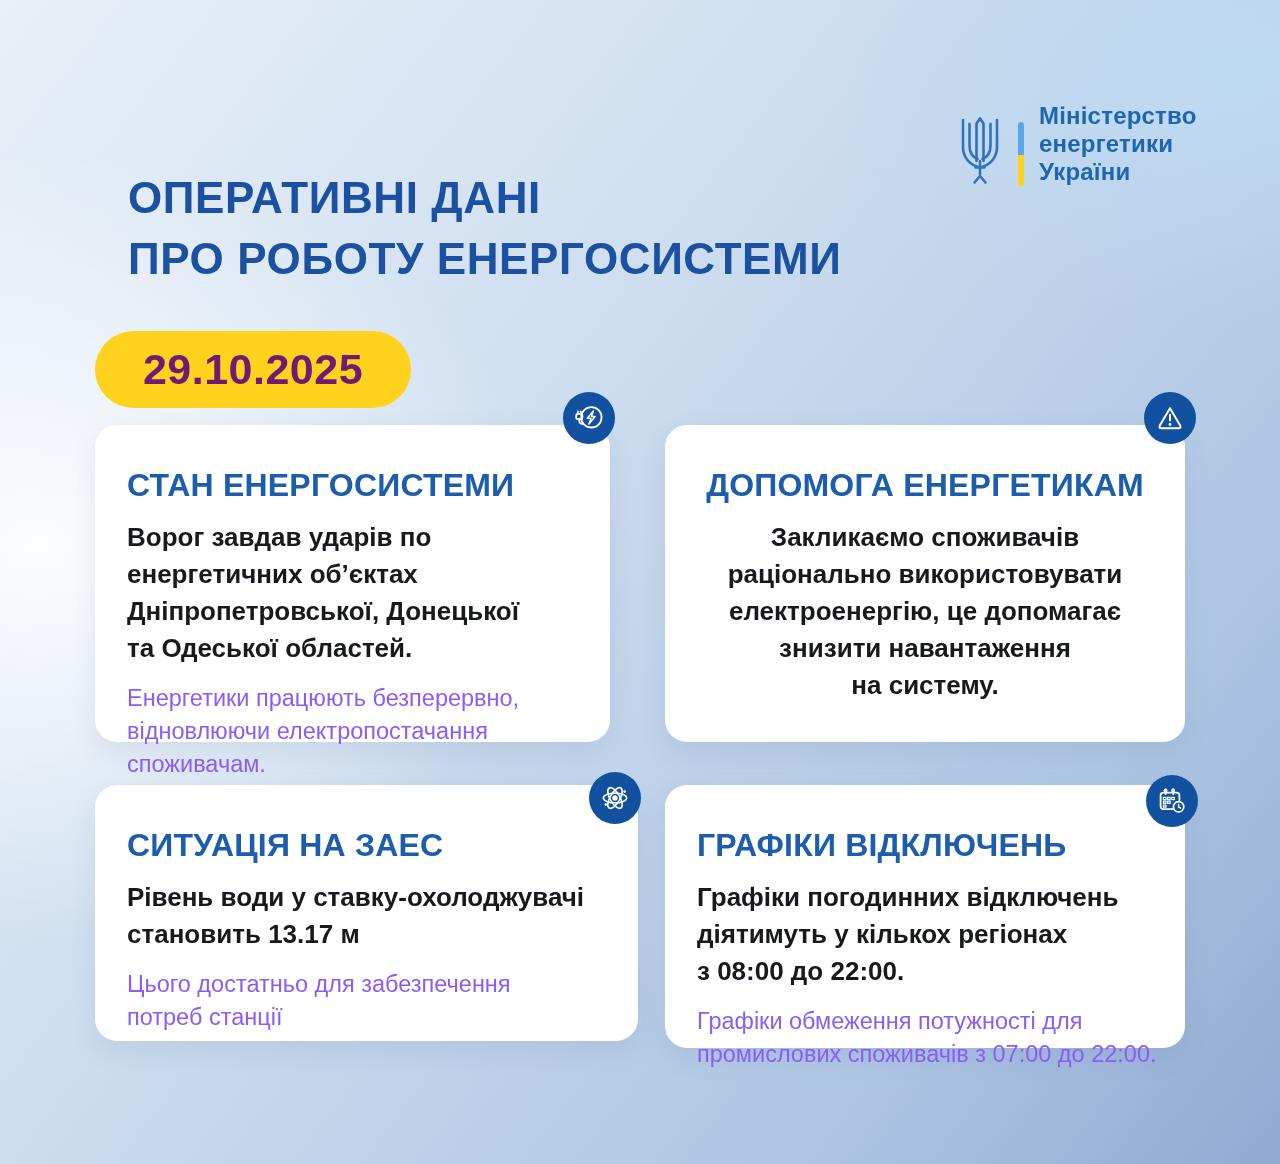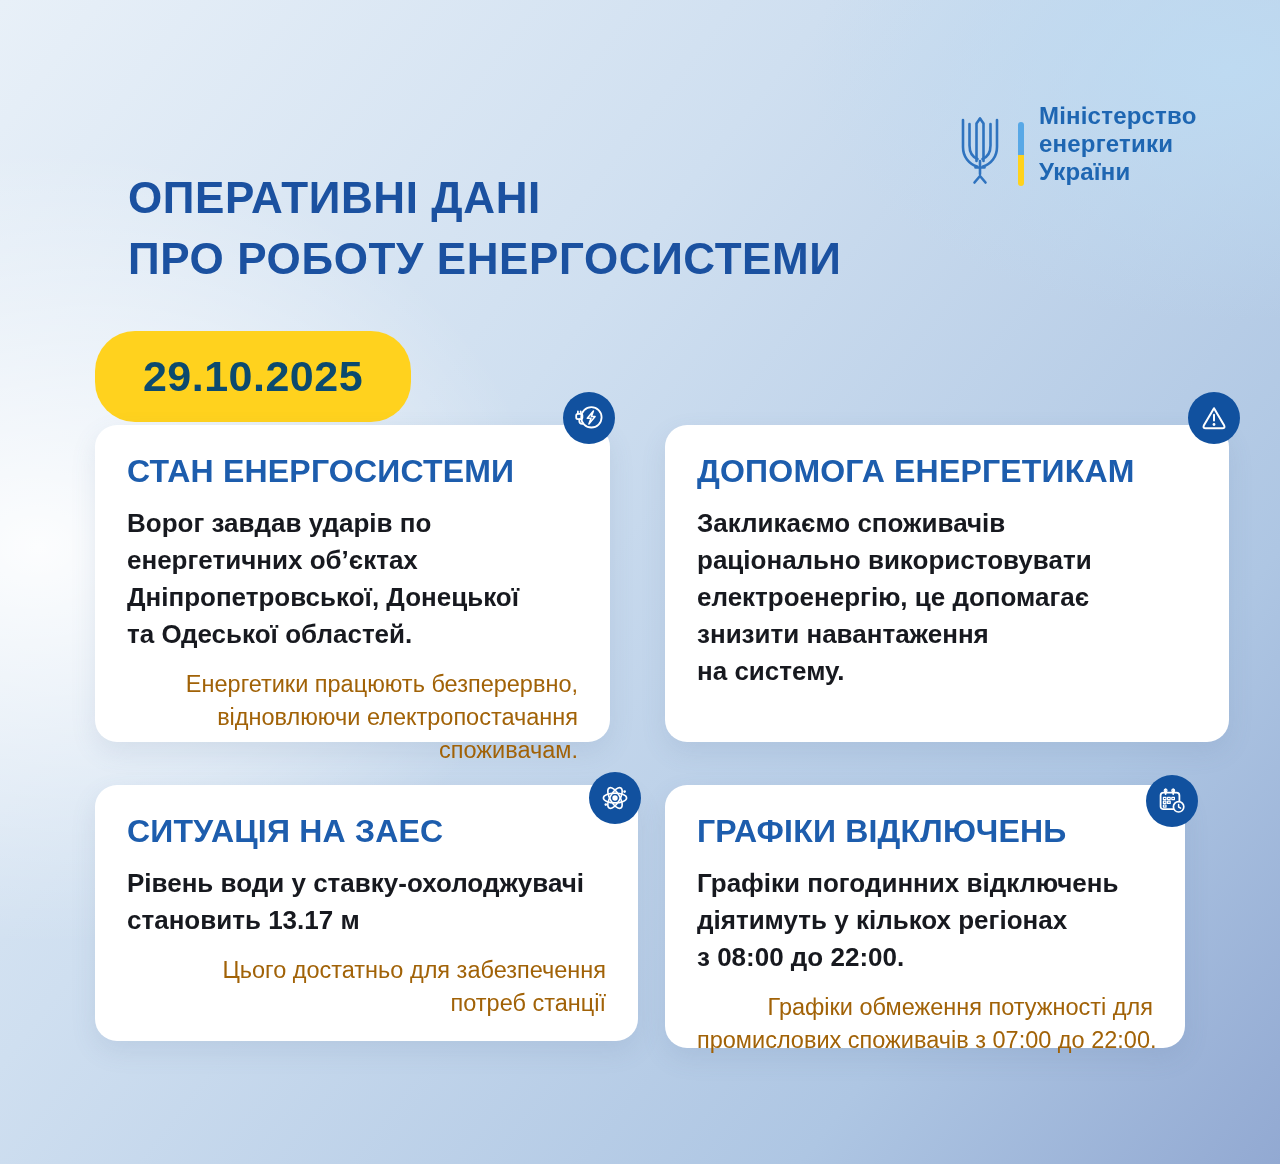--- a/index.html
+++ b/index.html
@@ -30,47 +30,47 @@
     color:#1e66b2; white-space:pre; letter-spacing:0.2px; margin-top:2px;
   }
 
   
   .main-title{
     position:absolute; left:128px; top:167px;
     font-size:44px; line-height:61px; font-weight:700;
     color:#1b51a0; letter-spacing:0.6px; white-space:pre;
   }
   .date-pill{
-    position:absolute; left:95px; top:331px; width:316px; height:91px;
+    position:absolute; left:95px; top:331px; width:316px; height:77px;
     background:#ffd21e; border-radius:40px;
     display:flex; align-items:center; justify-content:center;
-    font-size:43px; font-weight:700; color:#0c4a6e; letter-spacing:0.5px;
+    font-size:43px; font-weight:700; color:#701a75; letter-spacing:0.5px;
   }
 
   
   .card{
     position:absolute; background:#ffffff; border-radius:22px;
-    padding:26px 32px; box-shadow:0 10px 26px rgba(85,110,150,0.12);
+    padding:40px 32px; box-shadow:0 10px 26px rgba(85,110,150,0.12);
   }
   .card-1{ left:95px;  top:425px; width:515px; height:317px; }
-  .card-2{ left:665px; top:425px; width:564px; height:317px; }
+  .card-2{ left:665px; top:425px; width:520px; height:317px;text-align:center; }
   .card-3{ left:95px;  top:785px; width:543px; height:256px; }
   .card-4{ left:665px; top:785px; width:520px; height:263px; }
 
   .card h2{
     font-size:32px; font-weight:700; color:#1d5dad;
     letter-spacing:0.2px; margin:2px 0 15px;
   }
   .card .lead{
     font-size:26px; line-height:37px; font-weight:700;
     color:#17191f; white-space:pre; margin:8px 0 15px;
   }
   .card .note{
     font-size:23.5px; line-height:33px; font-weight:400;
-    color:#a16207; white-space:pre;text-align:right;
+    color:#8b5cf6; white-space:pre;
   }
 
   
   .badge{
     position:absolute; width:52px; height:52px; border-radius:50%;
     background:#11519f; display:flex; align-items:center; justify-content:center;
   }
   .card-1 .badge{ top:-33px; right:-5px; }
   .card-2 .badge{ top:-33px; right:-11px; }
   .card-3 .badge{ top:-13px; right:-3px; }

